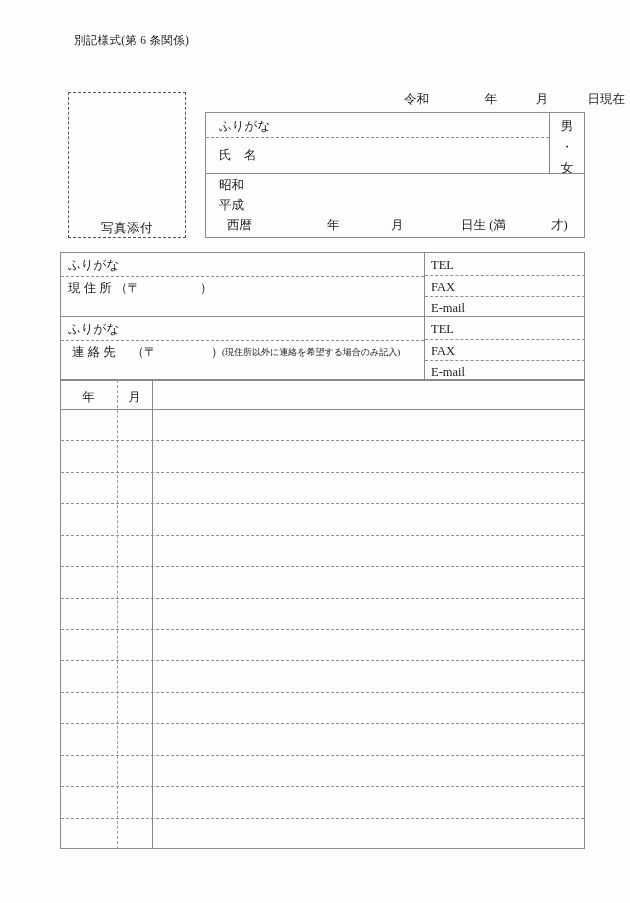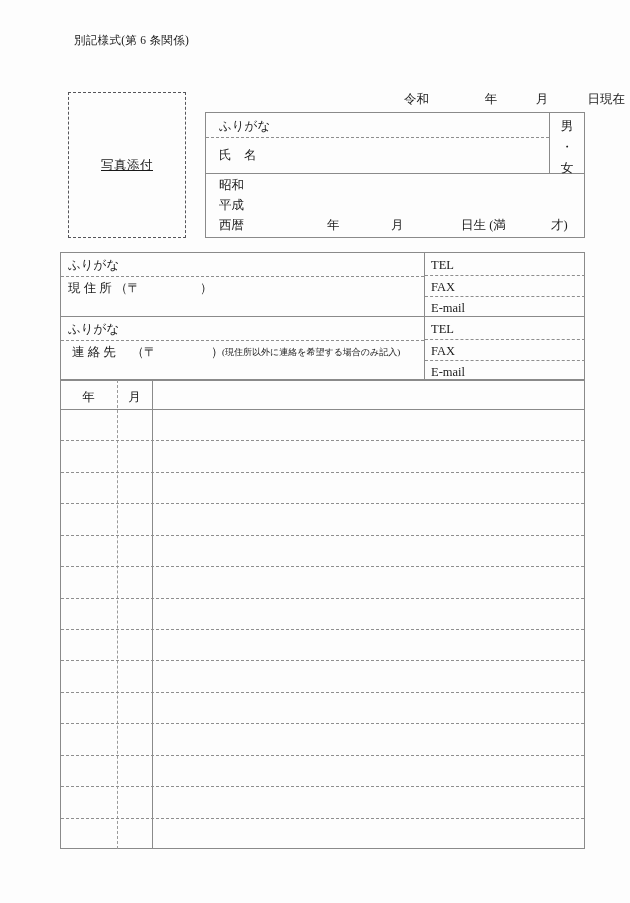--- a/index.html
+++ b/index.html
@@ -57,23 +57,22 @@
 
   
   .photo-box {
     position: absolute;
     left: 68px;
     top: 92px;
     width: 118px;
     height: 146px;
     border: 1px dashed #55555a;
     display: flex;
-    align-items: center;
+    align-items: flex-end;
     justify-content: center;
-    text-decoration: underline;
   }
   .photo-box .label {
     font-size: 12.5px;
     letter-spacing: 0.5px;
   }
 
   
   .solid-box { position: absolute; border: 1px solid #8a8a8a; }
   .hline-solid  { position: absolute; border-top: 1px solid #8a8a8a; }
   .hline-dash   { position: absolute; border-top: 1px dashed #8f8f8f; }
@@ -141,21 +140,21 @@
 
   <div class="cell-text" style="left:219px; top:120px;">ふりがな</div>
   <div class="cell-text" style="left:219px; top:149px;">氏　名</div>
 
   <div class="gender-char" style="top:118px;">男</div>
   <div class="gender-char" style="top:139px;">・</div>
   <div class="gender-char" style="top:160px;">女</div>
 
   <div class="cell-text" style="left:219px; top:179px;">昭和</div>
   <div class="cell-text" style="left:219px; top:199px;">平成</div>
-  <div class="cell-text" style="left:219px; top:219px;">西暦</div>
+  <div class="cell-text" style="left:227px; top:219px;">西暦</div>
   <div class="cell-text" style="left:327px; top:219px;">年</div>
   <div class="cell-text" style="left:391px; top:219px;">月</div>
   <div class="cell-text" style="left:461px; top:219px;">日生 (満</div>
   <div class="cell-text" style="left:551px; top:219px;">才)</div>
 
   <div class="solid-box" id="addr-block"></div>
 
   <div class="hline-solid" style="left:60px; top:316px; width:525px;"></div>
 
   <div class="vline-solid" style="left:424px; top:252px; height:128px;"></div>

